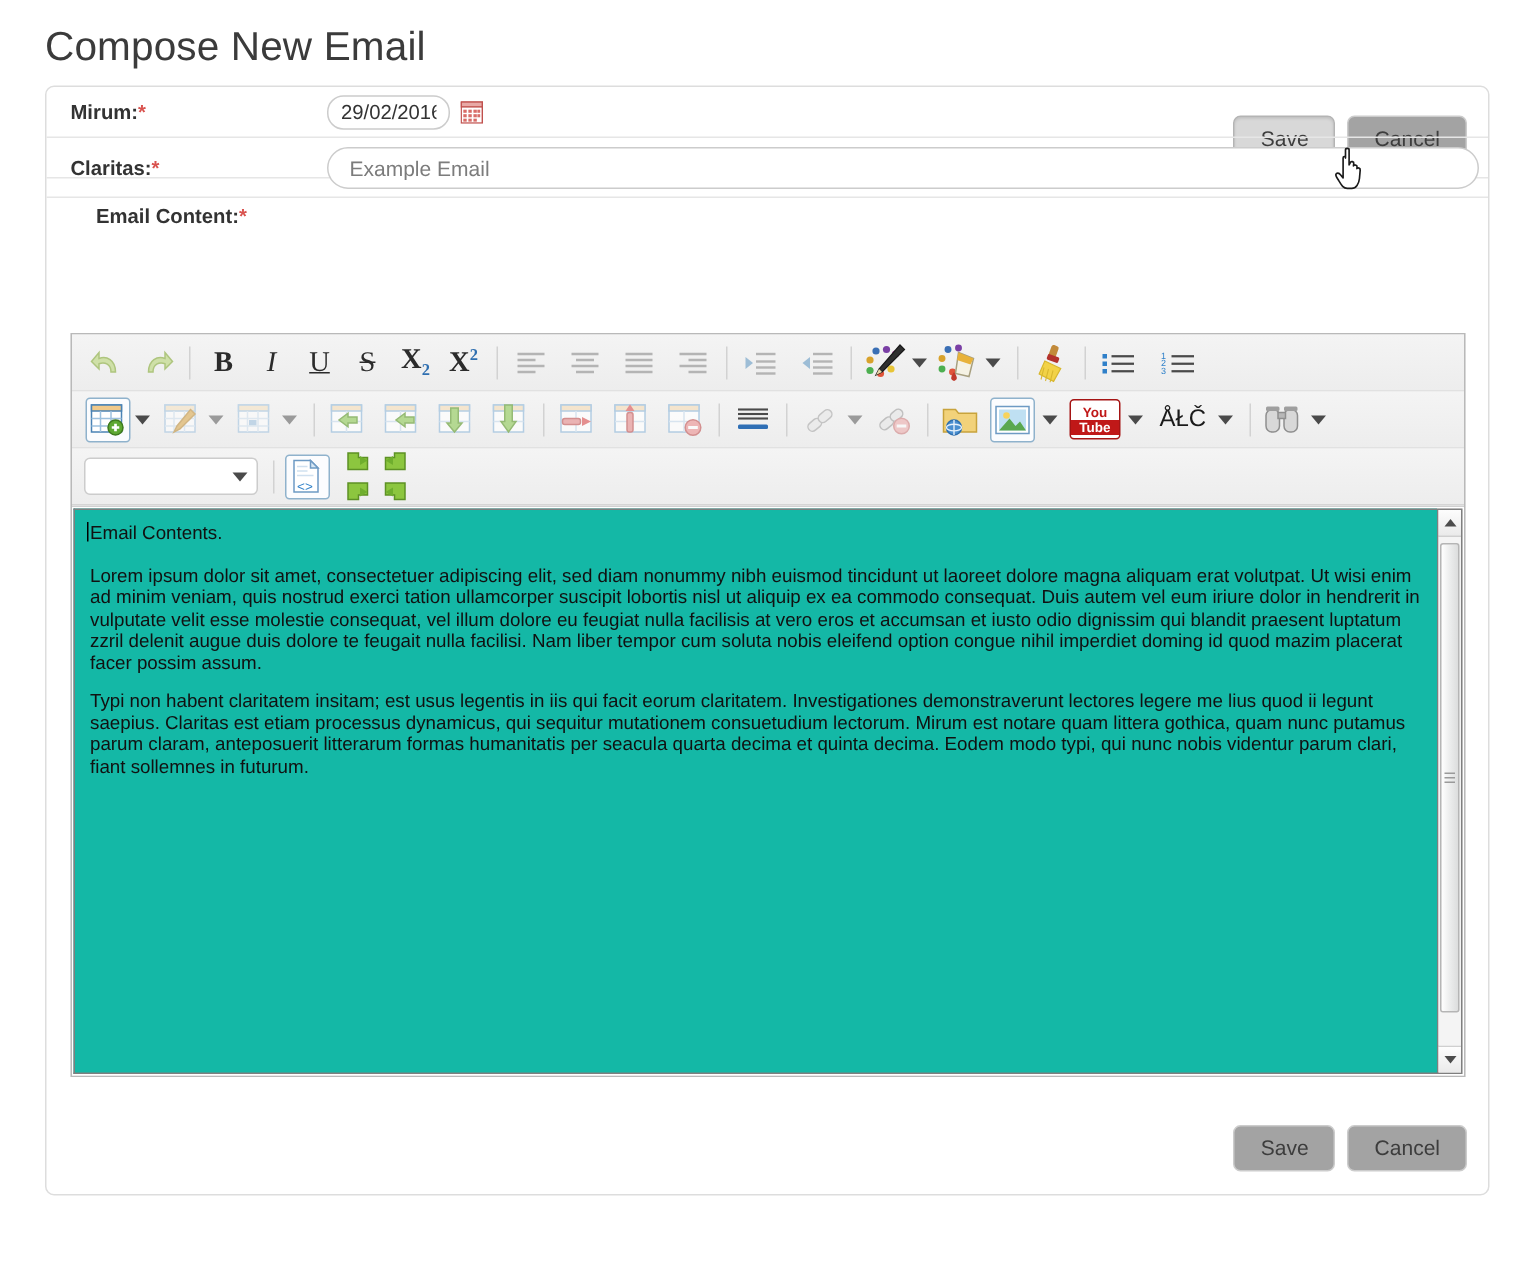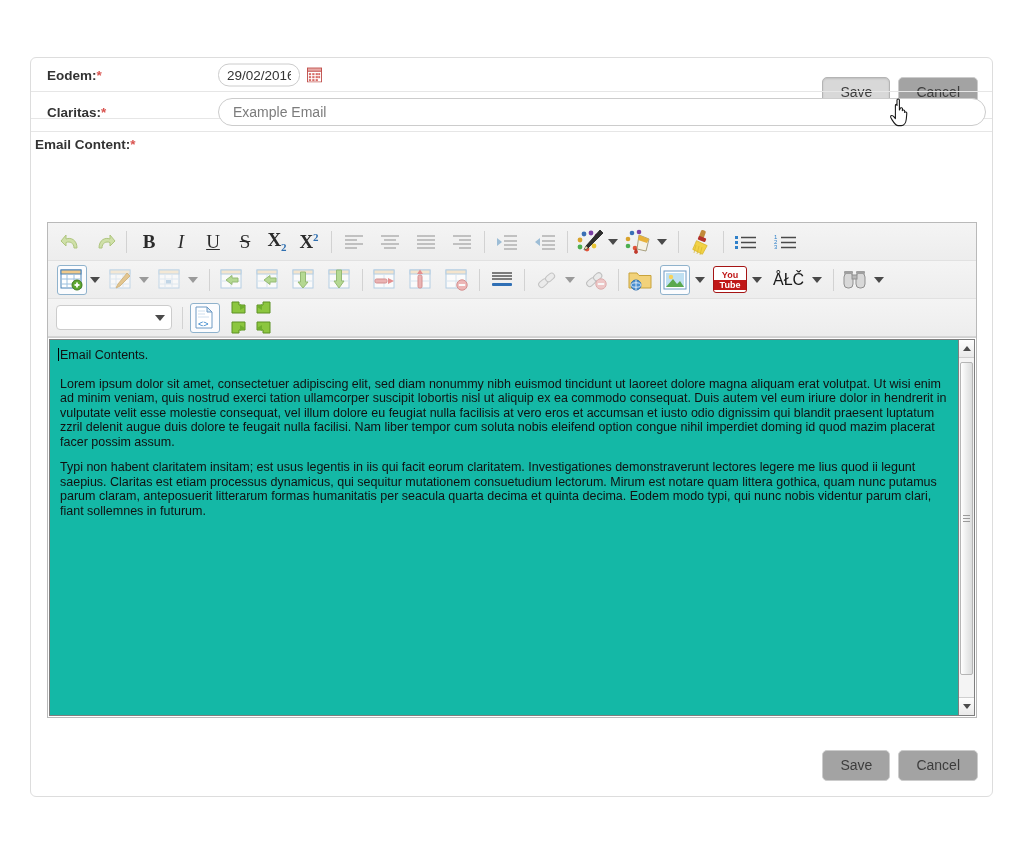--- a/index.html
+++ b/index.html
@@ -84,21 +84,21 @@
     color:#555;
     border:1px solid #cccccc;border-radius:14px;
     padding:5px 14px;
     background:#fff;box-sizing:border-box;outline:none;
   }
   .subject-input::placeholder{color:#7c7c7c;}
 
   .row-content-label{
     position:relative;height:23px;
   }
-  .row-content-label .row-label{left:4px;}
+  .row-content-label .row-label{left:33px;}
 
   
   .editor{
     position:absolute;left:16px;top:164px;
     width:930px;height:496px;
     border:1px solid #b9b9b9;
     background:#efefef;
     box-sizing:border-box;
   }
   .tbrow{
@@ -202,33 +202,34 @@
   .actionbar-bottom{
     position:absolute;left:0;right:0;bottom:0;height:62px;
   }
   .btn-row-bottom{position:absolute;right:14px;top:16px;display:flex;gap:8px;}
 </style>
 </head>
 <body>
 
 <div class="page">
 
+  <div class="page-title">Compose New Email</div>
 
   <div class="panel">
 
     <div class="actionbar-top">
       <div class="btn-row">
         <button class="btn pressed">Save</button>
         <button class="btn">Cancel</button>
       </div>
     </div>
 
     <div class="row row-date">
       <div class="row-label">
-        <span>Eodem:</span><span class="req">*</span>
+        <span>Mirum:</span><span class="req">*</span>
       </div>
       <div class="date-wrap">
         <input class="date-input" type="text" value="29/02/2016" style="">
         <svg class="cal-icon" viewBox="0 0 16 16">
           <rect x="0.5" y="0.5" width="15" height="15" fill="#ffffff" stroke="#c0504d"></rect>
           <rect x="0.5" y="0.5" width="15" height="3.5" fill="#e8a9a6" stroke="#c0504d"></rect>
           <g fill="#d86d68">
             <rect x="2" y="6" width="2.4" height="2.2"></rect>
             <rect x="5.6" y="6" width="2.4" height="2.2"></rect>
             <rect x="9.2" y="6" width="2.4" height="2.2"></rect>

